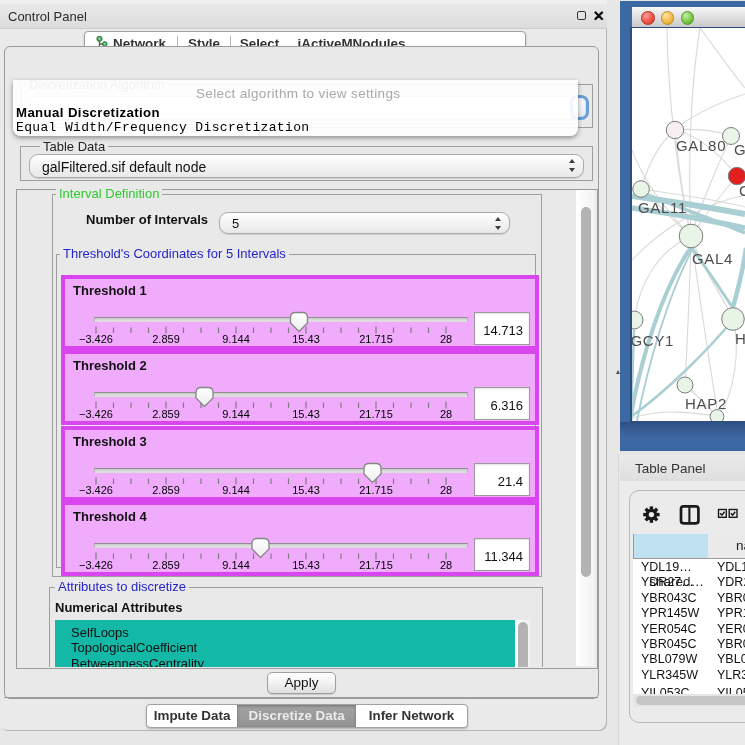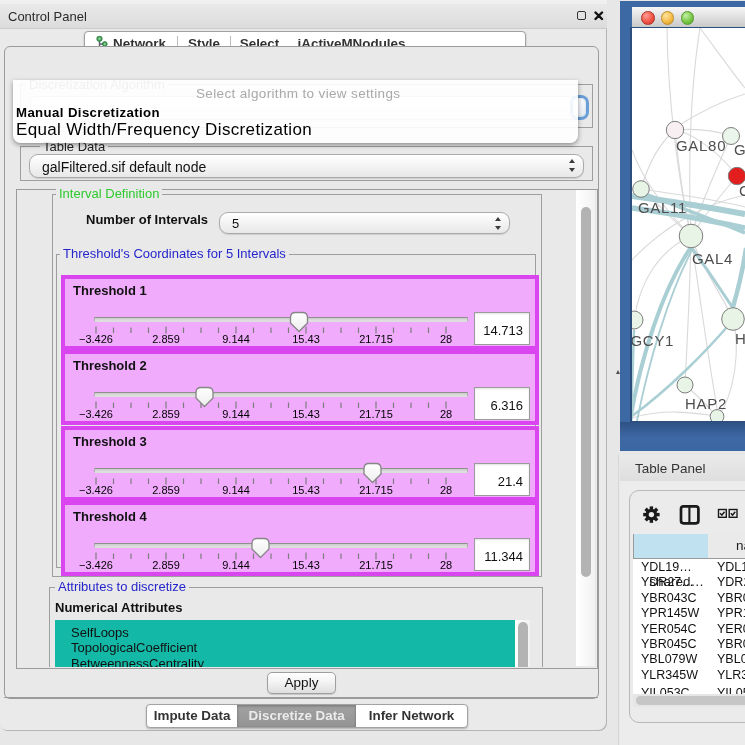--- a/index.html
+++ b/index.html
@@ -29,21 +29,21 @@
 .tbox{position:absolute;left:45px;width:470px;height:67px;background:#f0abfc;border:4px solid #d946ef;margin-top:8px;}
 .tbox .tt{position:absolute;left:8px;top:4px;font-size:13px;font-weight:bold;color:#111;}
 .track{position:absolute;left:29px;top:37.5px;width:372px;height:3px;background:linear-gradient(#cacaca,#e2e2e2);border-top:1.5px solid #8f8f8f;border-bottom:1px solid #dddddd;border-left:1px solid #b0b0b0;border-right:1px solid #b0b0b0;}
 .vbox{position:absolute;left:409px;top:33px;width:54px;height:31px;background:#ffffff;border:1px solid #9b9b9b;box-shadow:inset 0 1px 2px rgba(0,0,0,0.12);}
 .vbox span{position:absolute;right:6px;top:9.5px;font-size:13px;color:#111;}
 
 #attrlist{left:39px;top:431px;width:475px;height:47px;background:#14b8a6;border:0;font-size:13px;color:#111;}
 
 #applybtn{left:267px;top:671.5px;width:67px;height:20px;background:linear-gradient(#ffffff,#f2f2f2 50%,#dedede);border:1px solid #9f9f9f;border-radius:5px;box-shadow:0 1px 1px rgba(0,0,0,0.15);font-size:13.5px;color:#111;text-align:center;line-height:20px;}
 
-#popup{left:13px;top:80px;width:565px;height:63px;background:rgba(255,255,255,0.9);border-radius:0 0 8px 8px;box-shadow:0 2px 5px rgba(0,0,0,0.4);}
+#popup{left:13px;top:80px;width:565px;height:56px;background:rgba(255,255,255,0.9);border-radius:0 0 8px 8px;box-shadow:0 2px 5px rgba(0,0,0,0.4);}
 
 .vtrack{position:absolute;background:linear-gradient(90deg,#ffffff,#f2f2f2);}
 .vthumb{position:absolute;background:#b3b3b3;border-radius:5px;}
 
 #netwin{left:620px;top:1px;width:125px;height:450px;background:#3c68a4;}
 #nettitle{left:632px;top:7px;width:113px;height:20px;background:linear-gradient(#f7f7f7,#c9c9c9);border-bottom:1px solid #9a9a9a;}
 .light{position:absolute;top:11.4px;width:11.6px;height:11.6px;border-radius:50%;}
 #netcanvas{left:630px;top:27px;width:115px;height:395px;background:#ffffff;overflow:hidden;border-left:2px solid #2d4e7b;border-top:1px solid #2d4e7b;border-bottom:1px solid #2d4e7b;box-sizing:border-box;padding:0;}
 
 #tpwin{left:620px;top:455px;width:125px;height:290px;background:#ececec;}
@@ -227,21 +227,21 @@
 
 <div class="abs tabstrip" style="left:146px;top:703.5px;width:320px;height:22px;">
   <div class="tab" style="width:91px;border-radius:4px 0 0 4px;">Impute Data</div>
   <div class="tab sel" style="width:120px;">Discretize Data</div>
   <div class="tab" style="width:112px;border-radius:0 4px 4px 0;">Infer Network</div>
 </div>
 
 <div class="abs" id="popup">
   <div class="abs" style="left:183px;top:5.5px;font-size:13.5px;letter-spacing:0.35px;color:#a9a9a9;">Select algorithm to view settings</div>
   <div class="abs" style="left:3px;top:24.5px;font-size:13.2px;letter-spacing:0.4px;font-weight:bold;color:#000;">Manual Discretization</div>
-  <div class="abs" style="left:3px;top:39.5px;font-size:17px;letter-spacing:0.35px;color:#000;">Equal Width/Frequency Discretization</div>
+  <div class="abs" style="left:3px;top:39.5px;font-size:13px;letter-spacing:0.35px;color:#000;font-family:Liberation Mono, monospace;">Equal Width/Frequency Discretization</div>
 </div>
 
 <div class="abs" style="left:615.5px;top:369.5px;width:0;height:0;border-left:2.5px solid transparent;border-right:2.5px solid transparent;border-bottom:4.5px solid #4e4e4e;"></div>
 
 <div class="abs" id="netwin"></div>
 <div class="abs" style="left:620px;top:422px;width:125px;height:29px;background:linear-gradient(#2e5184,#3e69a5 55%,#3a66a2);"></div>
 <div class="abs" id="nettitle"></div>
 <div class="light" style="left:641px;background:radial-gradient(circle at 35% 30%,#ff9d96,#ee4f41 60%,#c93a2c);border:0.5px solid #ad3427;"></div>
 <div class="light" style="left:660.7px;background:radial-gradient(circle at 35% 30%,#ffe2a0,#f3b842 60%,#d59a24);border:0.5px solid #bd8e25;"></div>
 <div class="light" style="left:680.5px;background:radial-gradient(circle at 35% 30%,#c3f0a5,#74c440 60%,#55a32a);border:0.5px solid #56992c;"></div>

